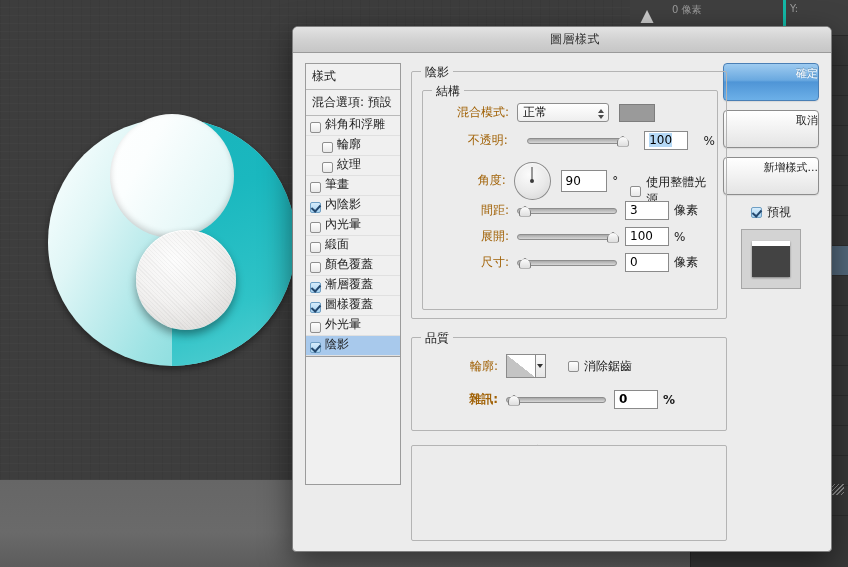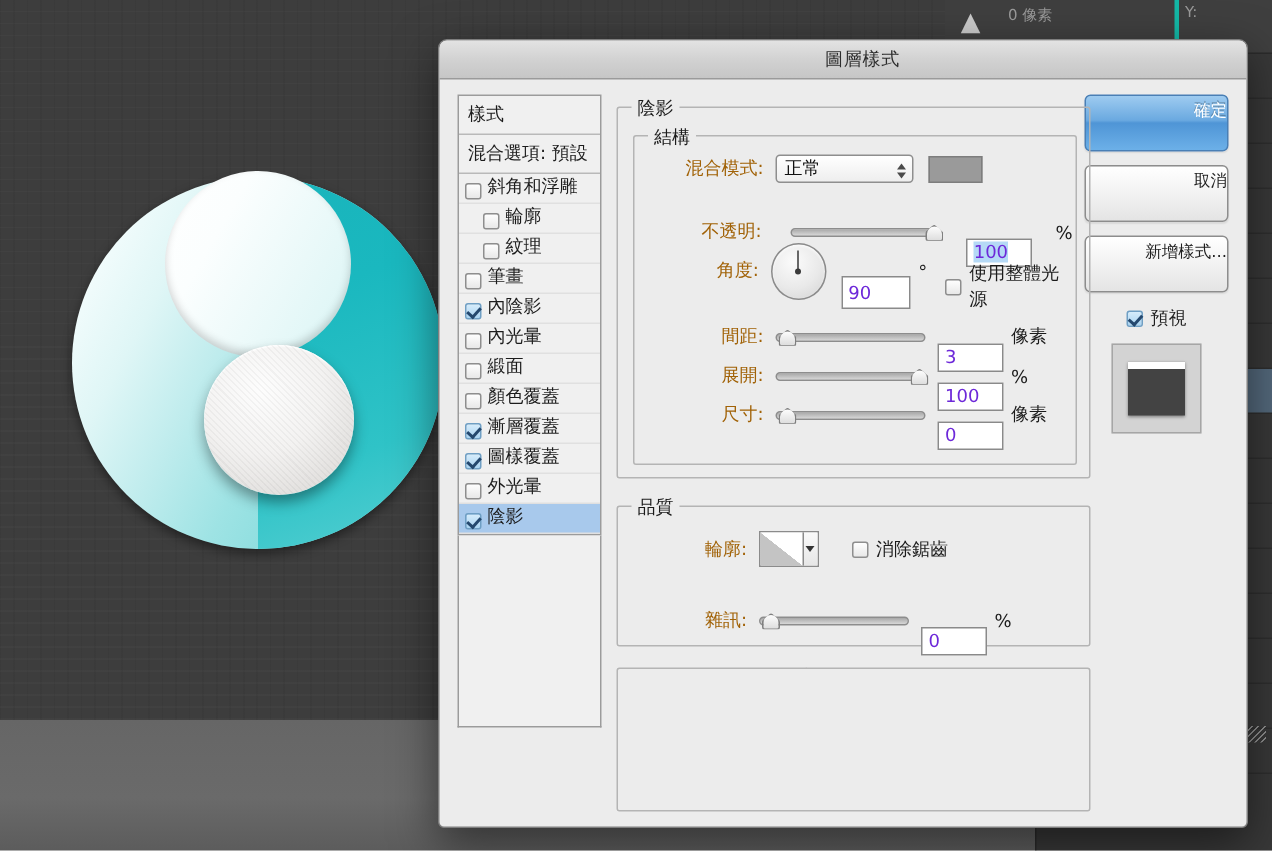--- a/index.html
+++ b/index.html
@@ -197,21 +197,21 @@
   }
   .select .arrows i.up { border-bottom:4px solid #4a4a4a; }
   .select .arrows i.dn { border-top:4px solid #4a4a4a; }
 
   .swatch {
     width: 36px; height: 18px; border:1px solid #7d7d7d; background:#9a9a9a;
   }
 
   .numfield {
     height: 19px; border:1px solid #8a8a8a; background:#fff;
-    font-size:12px; color:#6d28d9; line-height:17px; padding: 0 4px; margin-top: 28px;
+    font-size:12px; color:#000000; line-height:17px; padding: 0 4px;
   }
   .numfield.sel { background:#fff; }
   .numfield.sel span { background:#b5d9f6; }
 
   .slider { position:relative; height: 14px; }
   .slider .track {
     position:absolute; left:0; right:0; top:4px; height:6px;
     border:1px solid #8d8d8d; border-radius:3px;
     background: linear-gradient(180deg,#a9a9a9,#d7d7d7);
   }
@@ -496,21 +496,21 @@
             <span class="drop">
                 <i></i>
               </span>
           </span>
           <span class="cbrow" style="margin-left:22px;">
             <span class="cb"></span>
             <span>消除鋸齒</span>
           </span>
         </div>
 
-        <div class="row" style="left:10px; top:52px; width:296px;">
+        <div class="row" style="left:10px; top:52px; width:296px;font-weight:bold;">
           <span class="lbl" style="width:76px;">雜訊:</span>
           <span class="slider" style="margin-left:8px; width:100px;">
             <span class="track"></span>
             <span class="knob" style="left:2px;"></span>
           </span>
           <span class="numfield" style="margin-left:8px; width:44px;">
             <span>0</span>
           </span>
           <span class="unit">%</span>
         </div>

